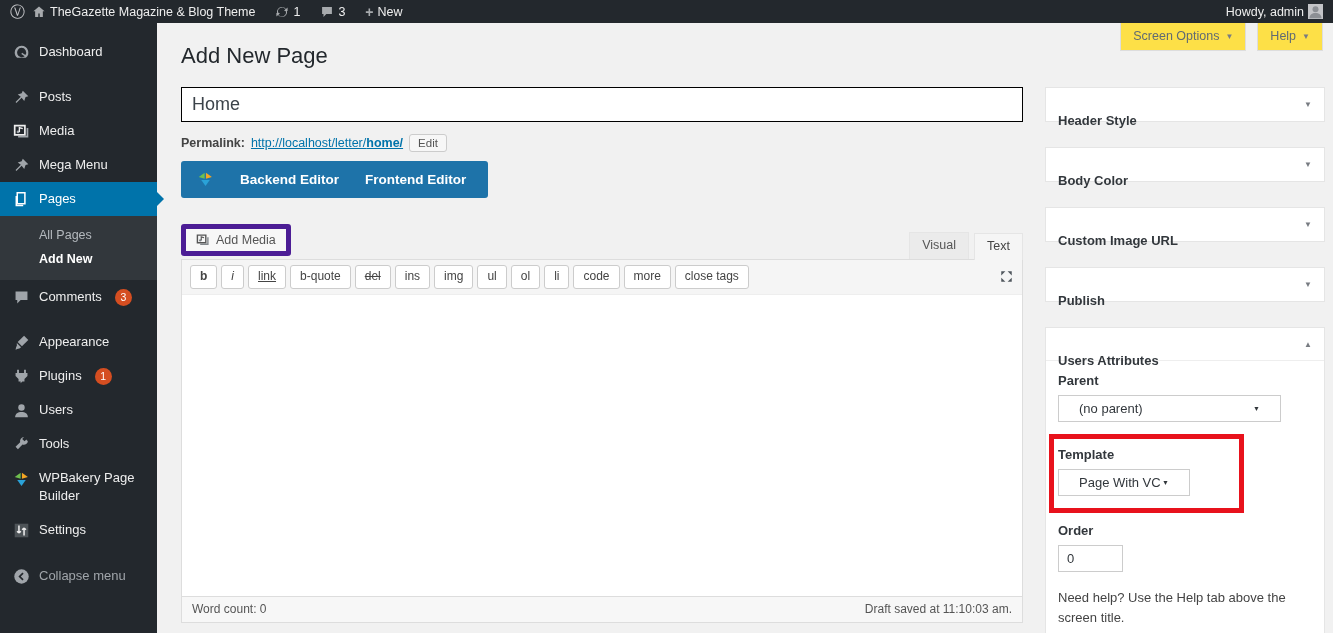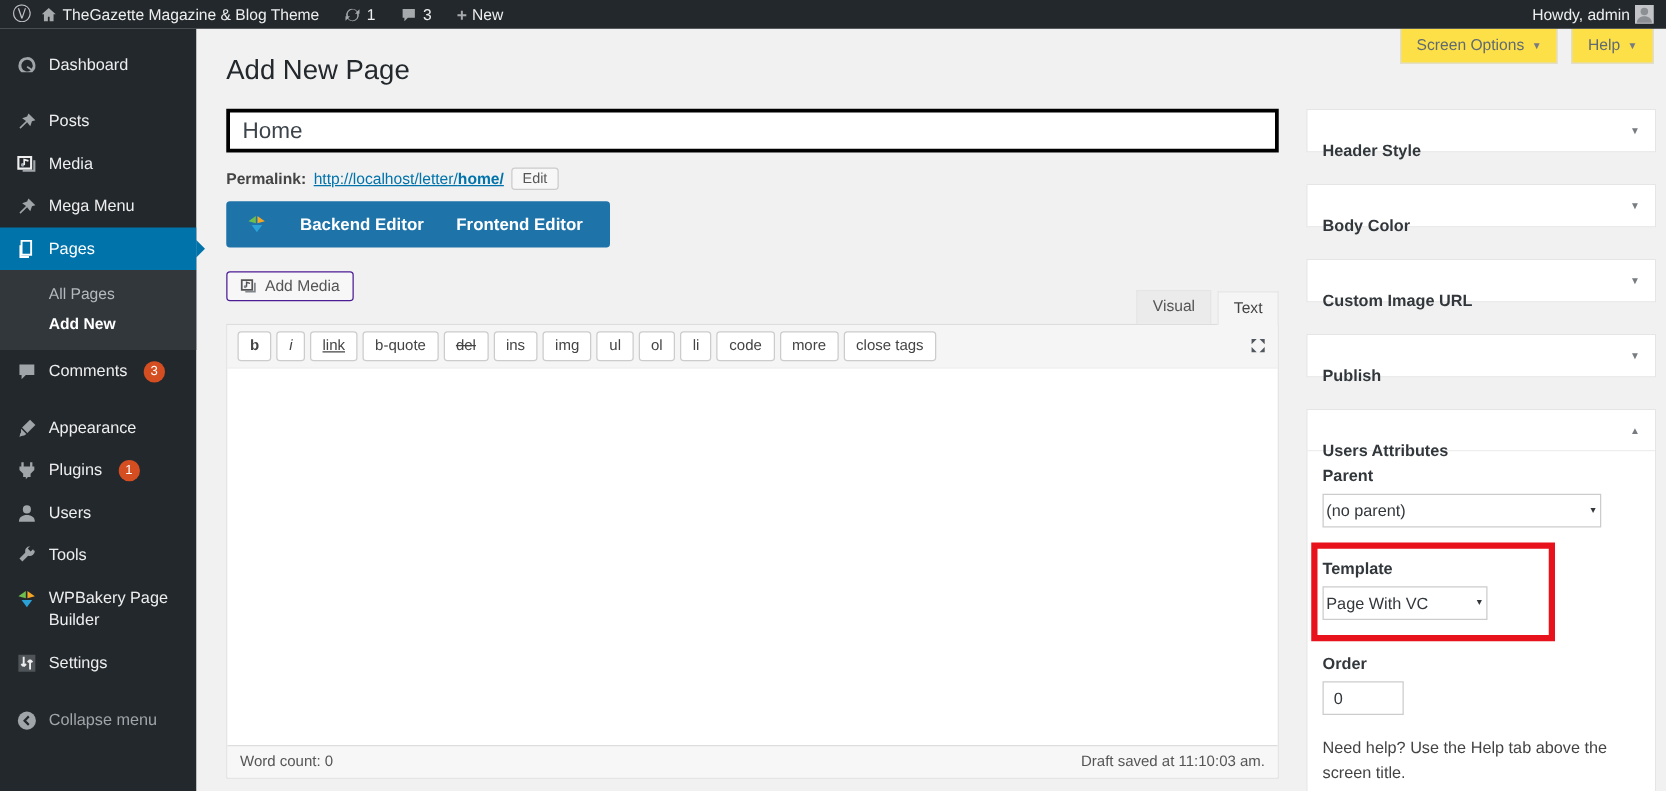--- a/index.html
+++ b/index.html
@@ -64,43 +64,43 @@
   .tri-down { font-size:8px; color:#787c82; }
   .tri-up { font-size:8px; color:#787c82; }
   
   .content { position:absolute; top:23px; left:157px; right:0; bottom:0; padding:0 10px 0 24px; }
   .page-title { font-size:22px; font-weight:400; color:#23282d; margin:20px 0 18px; }
   .cols { display:flex; gap:22px; align-items:flex-start; }
   .col-main { width:842px; flex:0 0 842px; }
   .col-side { width:280px; flex:0 0 280px; }
   
   .title-input {
-    width:100%; height:35px; border:3px solid #000000; background:#fff;
+    width:100%; height:35px; border:1px solid #000000; background:#fff;
     font-size:18px; padding:3px 10px; color:#3c434a;
     font-family:"Liberation Sans","DejaVu Sans",sans-serif; outline:none;
   }
   .permalink-row { margin-top:12px; display:flex; align-items:center; gap:6px; font-size:12.5px; height:18px; }
   .permalink-label { font-weight:bold; color:#444; }
   .permalink-link { color:#0073aa; text-decoration:underline; cursor:pointer; }
   .permalink-link b { font-weight:bold; }
   .edit-btn {
     background:#f7f7f7; border:1px solid #ccc; border-radius:3px; color:#555;
     font-size:11.5px; padding:0 8px; cursor:pointer; line-height:1.4;
   }
   .vc-bar {
     margin-top:9px; display:inline-flex; align-items:center; height:37px;
     background:#1e73a9; border-radius:3px; padding:0 22px 0 16px; gap:26px;
   }
   .vc-logo { width:17px; height:17px; }
   .vc-btn { color:#fff; font-size:13.5px; font-weight:bold; cursor:pointer; }
   .media-row { margin-top:27px; display:flex; align-items:flex-end; height:34px; }
   .add-media-btn {
-    background:#f7f7f7; border:1px solid #4c1d95; border-radius:3px; color:#555;
+    background:#f7f7f7; border:5px solid #4c1d95; border-radius:3px; color:#555;
     font-size:12.5px; padding:4px 10px; display:flex; align-items:center; gap:6px;
-    cursor:pointer; margin-bottom:18px;
+    cursor:pointer; margin-bottom:3px;
   }
   .add-media-btn svg { width:14px; height:14px; fill:#82878c; }
   .editor-tabs { margin-left:auto; display:flex; gap:5px; }
   .ed-tab {
     font-size:12.5px; color:#555; padding:5px 12px 6px; cursor:pointer;
     background:#ebebeb; border:1px solid #e5e5e5; border-bottom:none;
   }
   .ed-tab.active { background:#f5f5f5; color:#444; position:relative; top:1px; padding-bottom:7px; }
   .editor-box { border:1px solid #ddd; background:#fff; }
   .qt-toolbar {
@@ -125,21 +125,21 @@
   .panel-header {
     height:33px; display:flex; align-items:center; justify-content:space-between;
     padding:0 12px; cursor:pointer;
   }
   .panel-title { font-size:13px; font-weight:bold; color:#32373c;margin-top:32px; }
   .panel.open .panel-header { border-bottom:1px solid #eee; }
   .panel-body { padding:12px 12px 18px; }
   .field-label { font-size:13px; font-weight:bold; color:#32373c; margin-bottom:7px; }
   .select {
     border:1px solid #ccc; background:#fff; height:27px; display:flex;
-    align-items:center; justify-content:space-between; padding:0 2px;
+    align-items:center; justify-content:space-between; padding:0 20px;
     font-size:13px; color:#32373c; cursor:pointer;
   }
   .select .tri-down { font-size:7px; color:#32373c; }
   .parent-select { width:223px; }
   .red-box {
     border:5px solid #e8121c; margin:12px 0 10px -9px; width:195px;
     padding:8px 8px 12px 4px;
   }
   .template-select { width:132px; }
   .order-input {

